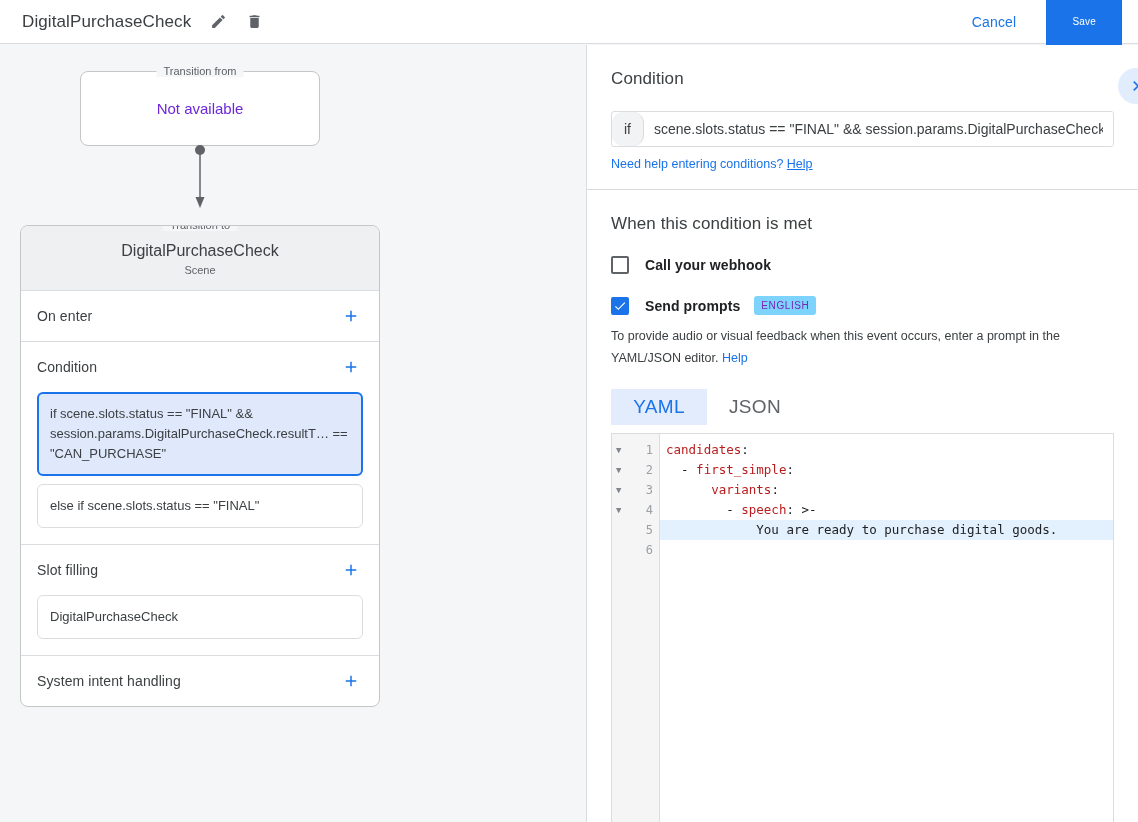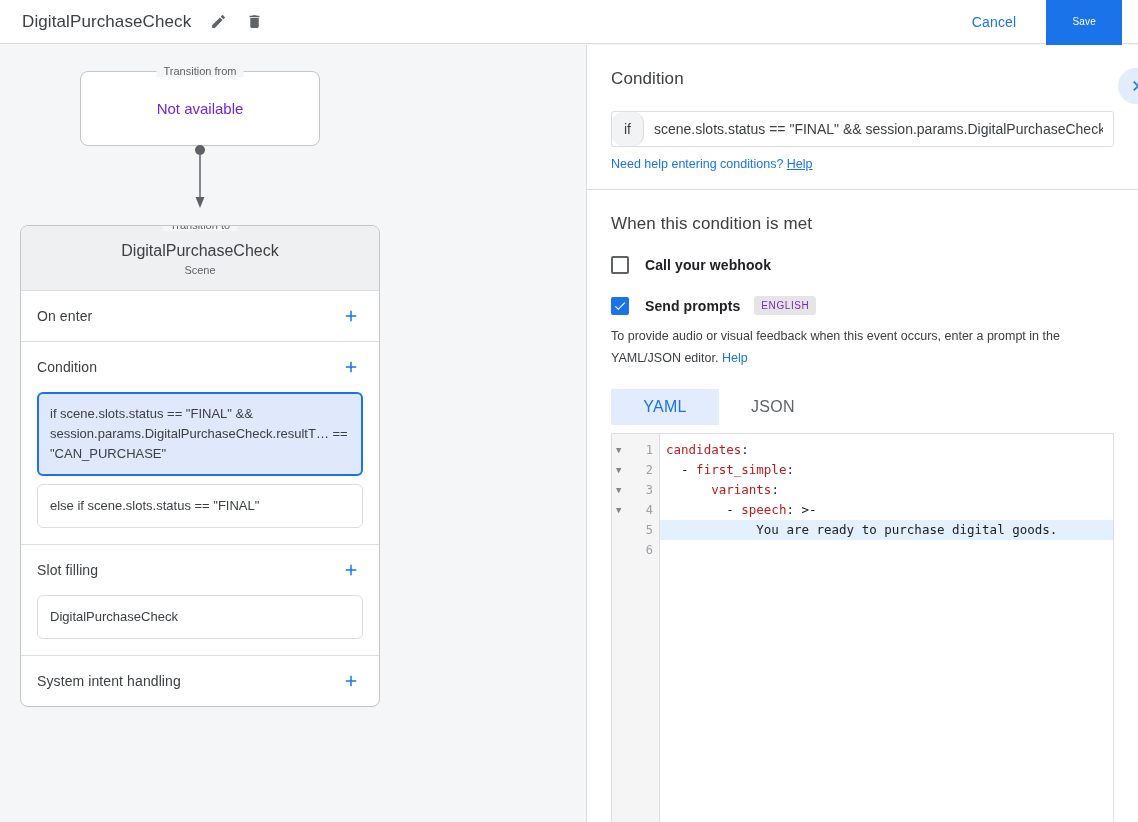--- a/index.html
+++ b/index.html
@@ -142,33 +142,33 @@
   .checkbox.checked {
     background: #1a73e8; border-color: #1a73e8;
     display: flex; align-items: center; justify-content: center;
   }
   .checkbox.checked svg { fill: #ffffff; }
   .check-label {
     margin-left: 16px; font-size: 14px; color: #202124; font-weight: bold;
     letter-spacing: .1px;
   }
   #english-badge {
-    margin-left: 14px; background: #e5e5e5; color: #7627bb;
+    margin-left: 14px; background: #7dd3fc; color: #7627bb;
     font-size: 10px; letter-spacing: .6px; padding: 4px 7px; border-radius: 3px;
   }
   #prompt-hint {
     margin-top: 10px; font-size: 12.5px; color: #3c4043; line-height: 22px;
     max-width: 500px;
   }
   #prompt-hint-link { color: #1a73e8; cursor: pointer; }
 
   #editor-tabs { display: flex; margin-top: 20px; }
   .editor-tab {
-    width: 108px; height: 36px; display: flex; align-items: center; justify-content: center;
-    font-size: 16px; color: #5f6368; cursor: pointer; letter-spacing: .3px;
+    width: 96px; height: 36px; display: flex; align-items: center; justify-content: center;
+    font-size: 19px; color: #5f6368; cursor: pointer; letter-spacing: .3px;
   }
   .editor-tab.active { background: #e2ecfd; color: #1a73e8; }
 
   #code-editor {
     margin-top: 8px; border: 1px solid #dadce0; border-bottom: none;
     display: flex; height: 390px; background: #ffffff; overflow: hidden;
   }
   #editor-gutter {
     width: 48px; background: #f5f5f5; border-right: 1px solid #dadce0;
     flex-shrink: 0; padding-top: 6px;

